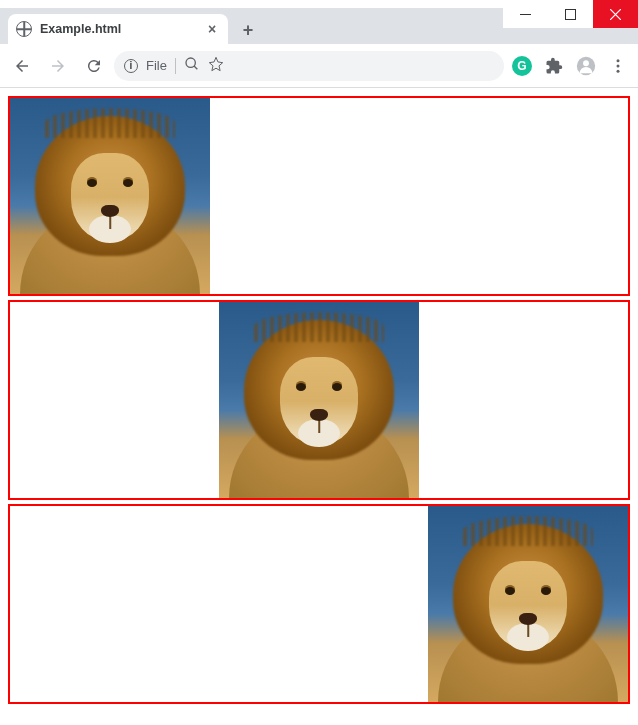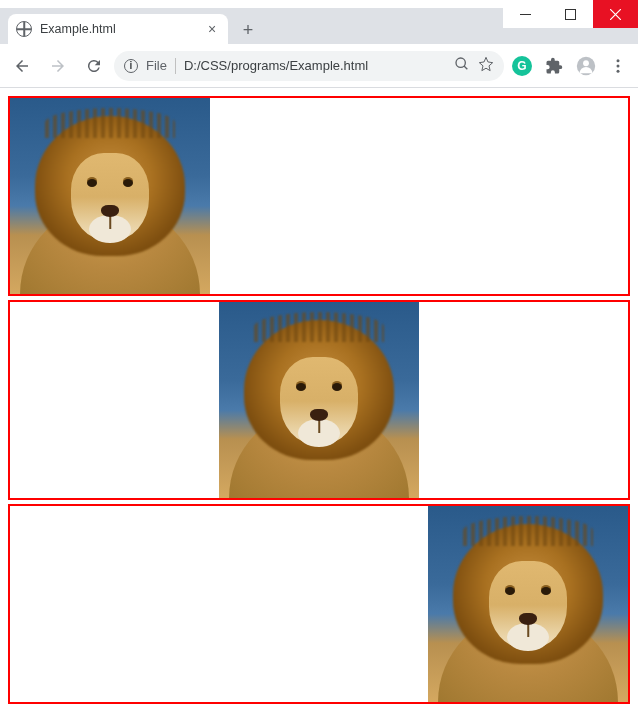--- a/index.html
+++ b/index.html
@@ -38,20 +38,21 @@
     .win-btn.close { background: #e81123; color: #fff; }
     .win-btn svg { display: block; }
     
     .tabstrip {
       background: #dee1e6;
       height: 36px;
       display: flex;
       align-items: flex-end;
       padding-left: 8px;
       padding-top: 6px;
+      font-weight: bold;
     }
     .tab {
       background: #fff;
       border-radius: 8px 8px 0 0;
       height: 30px;
       width: 220px;
       display: flex;
       align-items: center;
       padding: 0 8px;
       gap: 8px;
@@ -218,21 +219,20 @@
   </div>
   <div class="tbtn">
     <svg width="18" height="18" viewBox="0 0 24 24">
         <path d="M17.65 6.35A8 8 0 1 0 19.73 14h-2.08A6 6 0 1 1 12 6a5.9 5.9 0 0 1 4.22 1.78L13 11h7V4z" fill="#5f6368"></path>
       </svg>
   </div>
   <div class="omnibox">
     <span class="info-icon">i</span>
     <span class="file-label">File</span>
     <span class="divider"></span>
-    <span class="url">D:/CSS/programs/Example.html</span>
     <span>
       <svg width="16" height="16" viewBox="0 0 24 24">
           <circle cx="10" cy="10" r="7" fill="none" stroke="#5f6368" stroke-width="2"></circle>
           <path d="M15 15l5 5" stroke="#5f6368" stroke-width="2"></path>
         </svg>
     </span>
     <span>
       <svg width="16" height="16" viewBox="0 0 24 24">
           <path d="M12 2l2.9 6.9L22 10l-5.5 4.8L18.2 22 12 18.3 5.8 22l1.7-7.2L2 10l7.1-1.1z" fill="none" stroke="#5f6368" stroke-width="1.5"></path>
         </svg>

